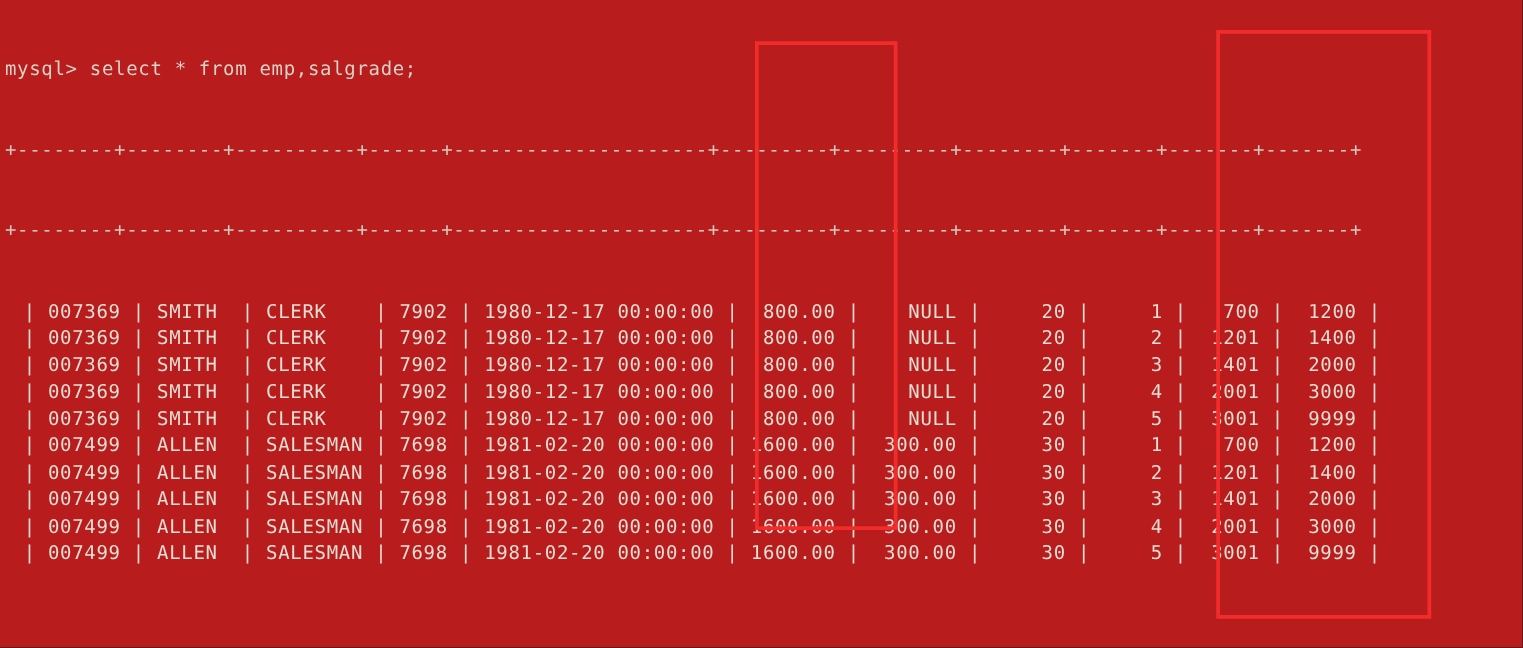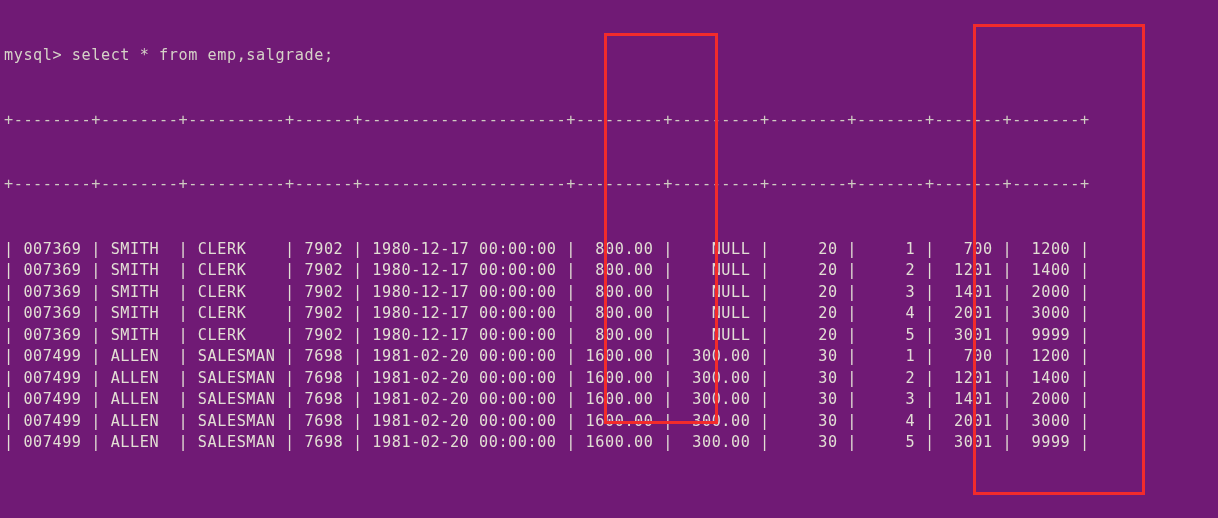--- a/index.html
+++ b/index.html
@@ -4,42 +4,42 @@
 <style>
   html, body {
     margin: 0;
     padding: 0;
     background: #1c1c1c;
   }
   #screen {
     position: relative;
     width: 1218px;
     height: 518px;
-    background: #701a75;
+    background: #b91c1c;
     overflow: hidden;
     font-family: "DejaVu Sans Mono", monospace;
     font-size: 15.2px;
     line-height: 21.5px;
     letter-spacing: 0.55px;
   }
   #terminal {
     position: absolute;
     left: 4px;
     top: 2px;
     white-space: pre;
     color: #d6d2c8;
   }
   .line {
     height: 21.5px;
     white-space: pre;
   }
   .prompt-line { color: #d6d2c8; }
   .rule        { color: #cfcbc2; }
   .hdr         { color: #dedad0; }
-  .row         { color: #e2ded4; }
+  .row         { color: #e2ded4; margin-left: 15px; }
 
   
   .annot {
     position: absolute;
     border: 3px solid #f22b2b;
     box-sizing: border-box;
     pointer-events: none;
     background: transparent;
   }
   #annot-sal {

